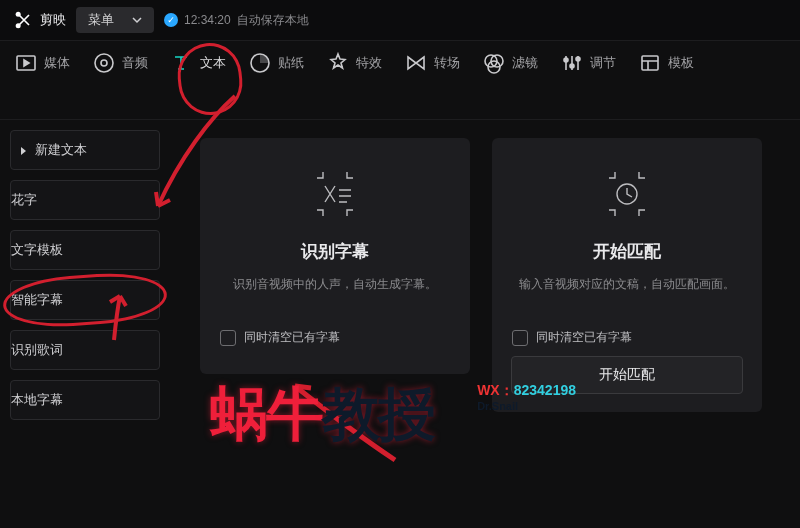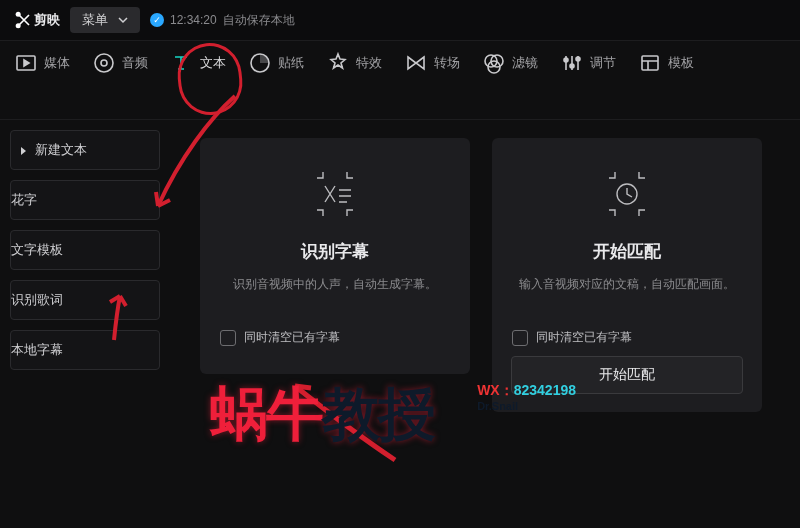--- a/index.html
+++ b/index.html
@@ -1,19 +1,19 @@
 <!DOCTYPE html>
 <html><head>
 <meta charset="utf-8">
 <style>
   html,body{margin:0;padding:0;background:#0f0f10;color:#cfcfd0;font-family:"Microsoft YaHei","PingFang SC",Arial,sans-serif;font-size:13px;width:800px;height:528px;overflow:hidden}
   .titlebar{height:40px;display:flex;align-items:center;gap:10px;padding:0 14px;background:#0c0c0d}
-  .logo{display:flex;align-items:center;font-weight:700;color:#e8e8ea}
+  .logo{display:flex;align-items:center;gap:6px;font-weight:400;color:#e8e8ea}
   .logo svg{width:20px;height:20px}
-  .menu-btn{background:#2a2a2d;border-radius:4px;padding:4px 12px;display:flex;align-items:center;gap:10px;color:#d0d0d2}
+  .menu-btn{background:#2a2a2d;border-radius:4px;padding:4px 12px;display:flex;align-items:center;gap:18px;color:#d0d0d2}
   .autosave{display:flex;align-items:center;gap:6px;color:#8a8a8d;font-size:12px}
   .autosave .dot{width:14px;height:14px;border-radius:50%;background:#2aa8ff;display:flex;align-items:center;justify-content:center}
   .autosave .dot::after{content:"✓";color:#fff;font-size:9px}
   .tabbar{height:70px;display:flex;align-items:flex-start;padding:8px 12px 0 12px;gap:0;border-top:1px solid #1d1d1f;border-bottom:1px solid #1d1d1f}
   .tab{width:78px;display:flex;flex-direction:row;align-items:center;gap:4px;color:#a2a2a5;position:relative}
   .tab .ico{width:28px;height:28px;display:flex;align-items:center;justify-content:center}
   .tab svg{stroke:#c9c9cc;fill:none;stroke-width:1.6}
   .tab.active{color:#d9d9db}
   .tab.active svg{stroke:#16d6c4}
   .tab.hl .ring{position:absolute;top:-6px;left:10px;width:58px;height:66px;border:3px solid #d21f2e;border-radius:50%/45%;transform:rotate(-6deg);pointer-events:none}
@@ -157,20 +157,24 @@
   <div class="sidebar">
     <div class="side-item first">
         <span>新建文本</span>
       </div>
     <div class="side-item">
         <span>花字</span>
       </div>
     <div class="side-item">
         <span>文字模板</span>
       </div>
+    <div class="side-item hl">
+      <div class="ring2"></div>
+      <span>智能字幕</span>
+    </div>
     <div class="side-item">
         <span>识别歌词</span>
       </div>
     <div class="side-item">
         <span>本地字幕</span>
       </div>
   </div>
 
   <div class="content">
     <div class="card">

